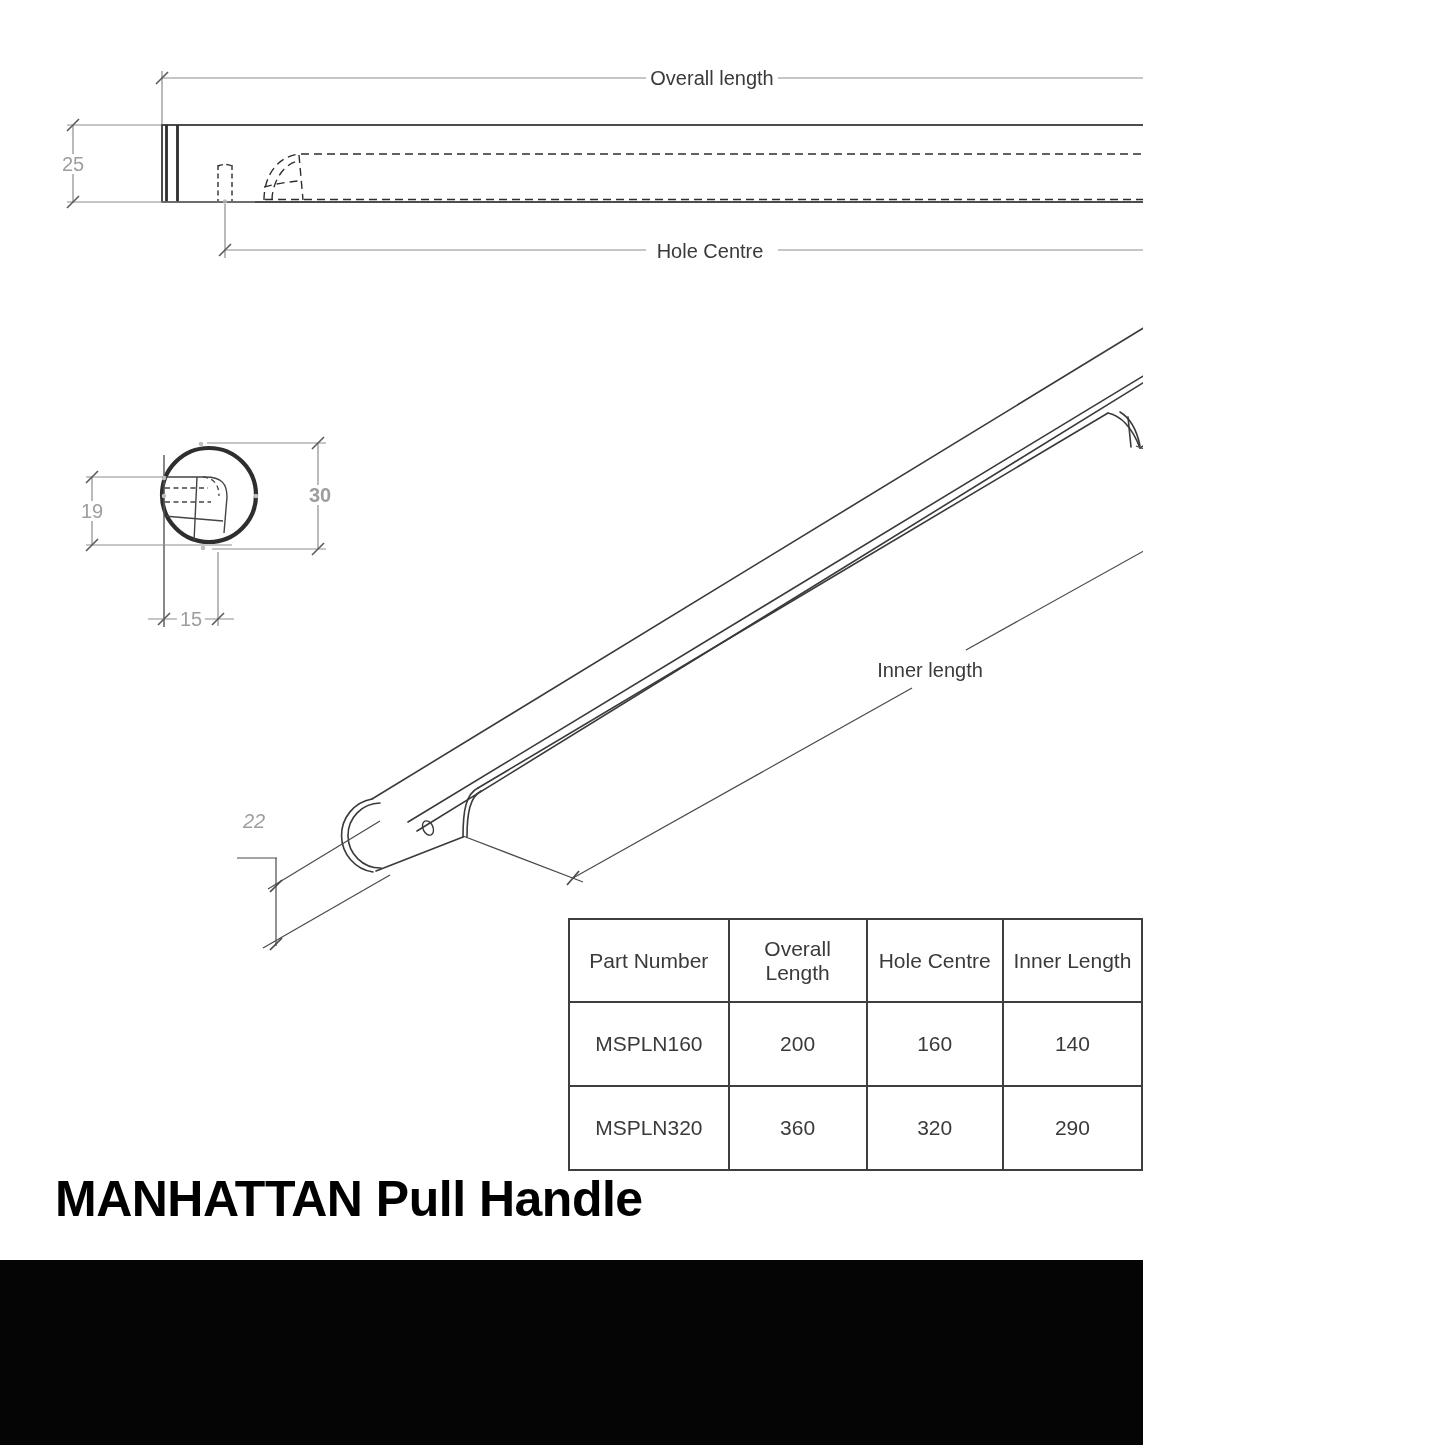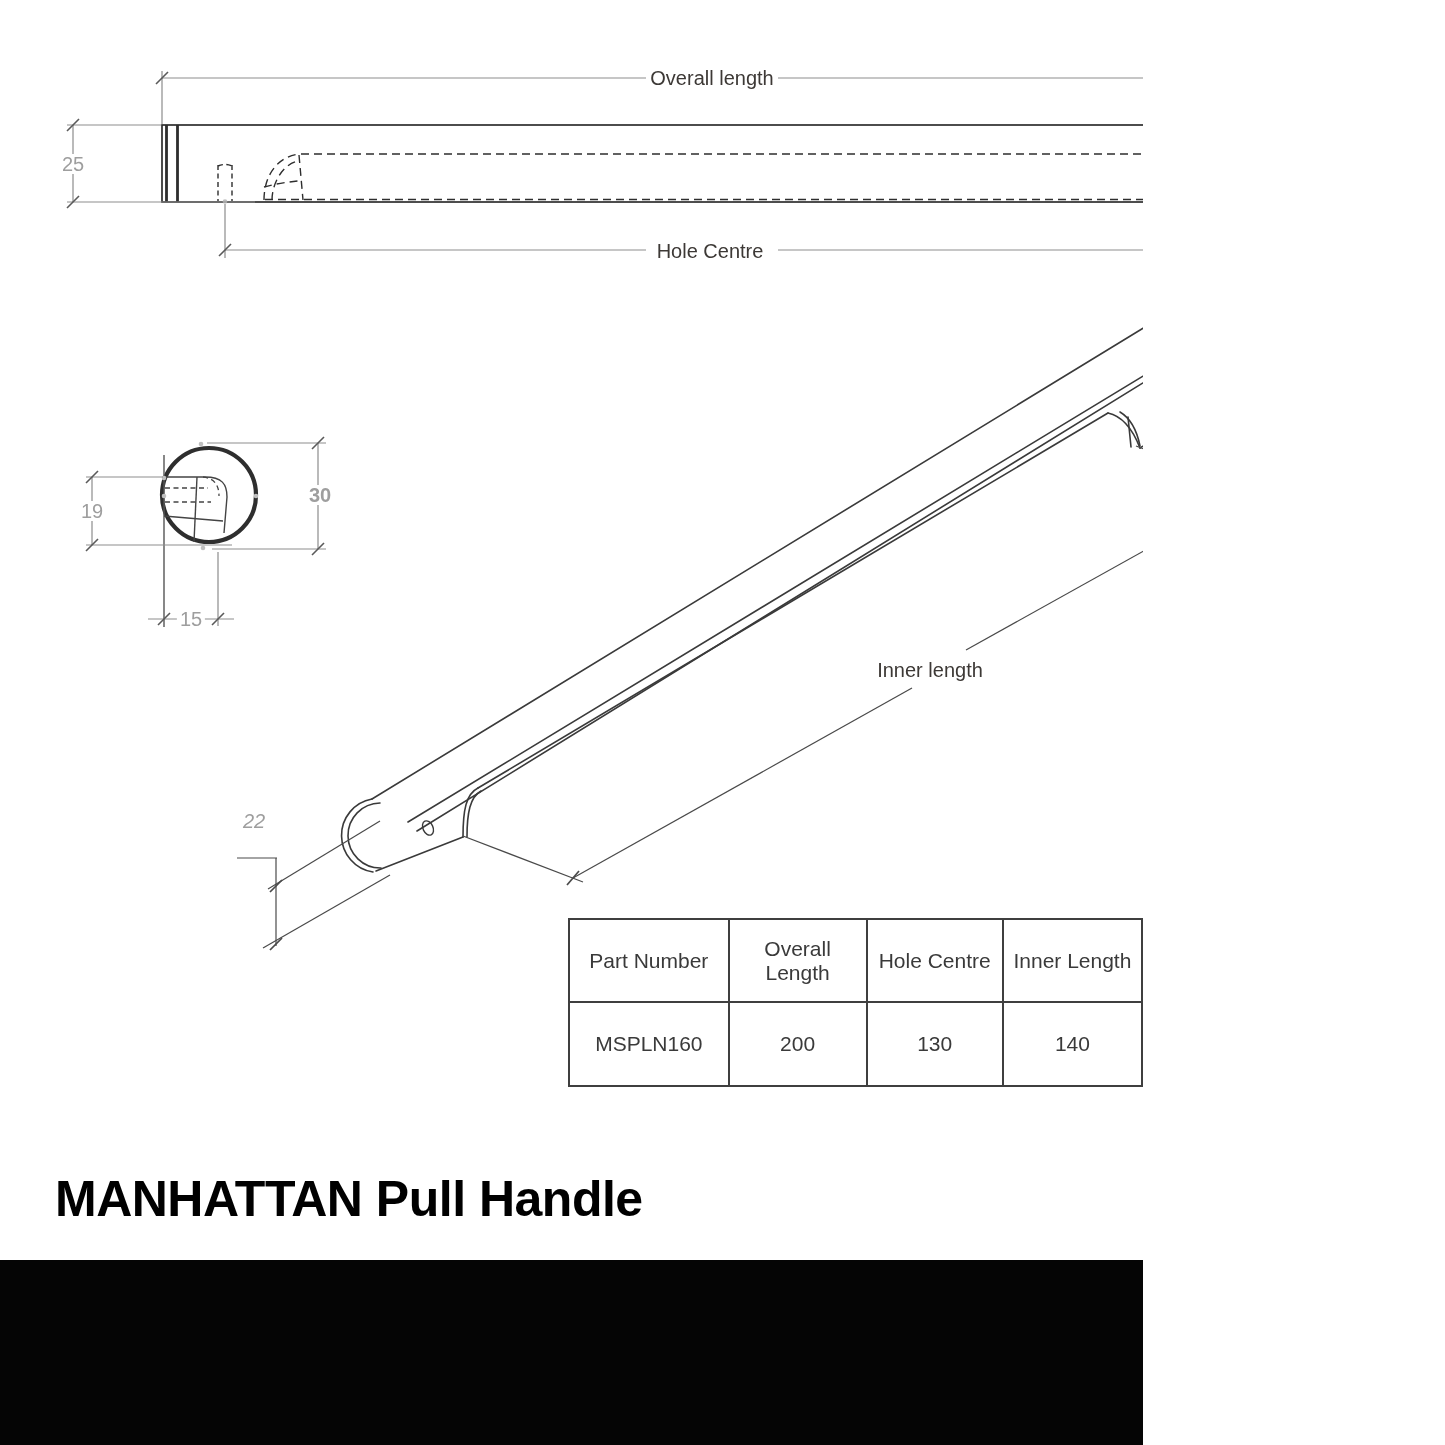--- a/index.html
+++ b/index.html
@@ -178,22 +178,28 @@
     <tbody>
         <tr>
       <th class="c0">Part Number</th>
       <th class="c1">Overall Length</th>
       <th class="c2">Hole Centre</th>
       <th class="c3">Inner Length</th>
     </tr>
     <tr>
       <td>MSPLN160</td>
       <td>200</td>
-      <td>130</td>
+      <td>160</td>
       <td>140</td>
+    </tr>
+    <tr>
+      <td>MSPLN320</td>
+      <td>360</td>
+      <td>320</td>
+      <td>290</td>
     </tr>
   </tbody>
     </table>
 
   <div id="page-title">MANHATTAN Pull Handle</div>
 
   <div id="footer">
     
     
   </div>

